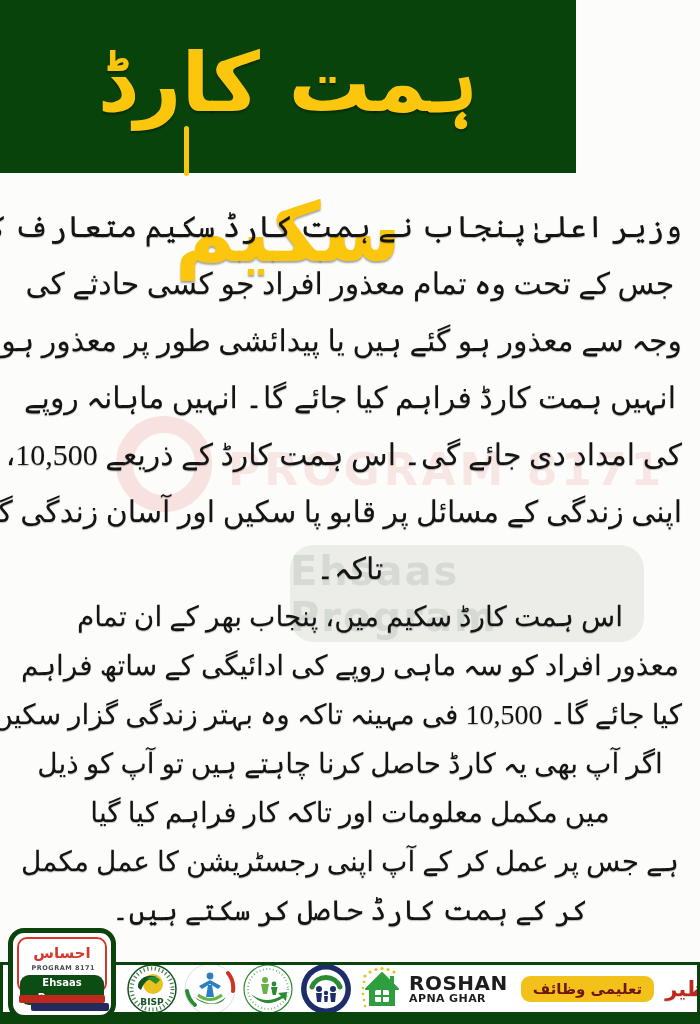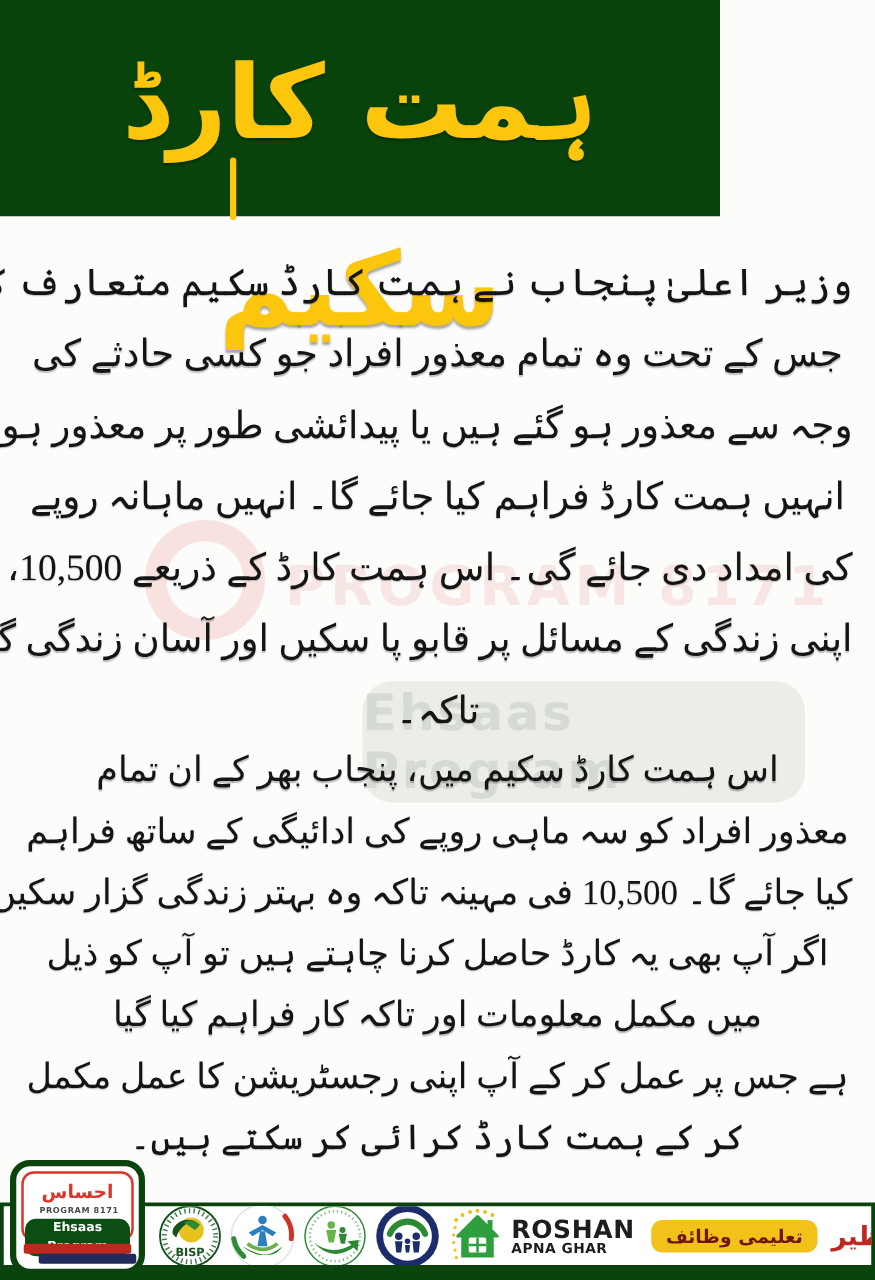--- a/index.html
+++ b/index.html
@@ -146,21 +146,21 @@
     <div class="line">تاکہ۔</div>
   </div>
 
   <div class="para para-2">
     <div class="line">اس ہمت کارڈ سکیم میں، پنجاب بھر کے ان تمام</div>
     <div class="line">معذور افراد کو سہ ماہی روپے کی ادائیگی کے ساتھ فراہم</div>
     <div class="line">کیا جائے گا۔ 10,500 فی مہینہ تاکہ وہ بہتر زندگی گزار سکیں۔</div>
     <div class="line">اگر آپ بھی یہ کارڈ حاصل کرنا چاہتے ہیں تو آپ کو ذیل</div>
     <div class="line">میں مکمل معلومات اور تاکہ کار فراہم کیا گیا</div>
     <div class="line">ہے جس پر عمل کر کے آپ اپنی رجسٹریشن کا عمل مکمل</div>
-    <div class="line">کر کے ہمت کارڈ کرائی کر سکتے ہیں۔</div>
+    <div class="line">کر کے ہمت کارڈ حاصل کر سکتے ہیں۔</div>
   </div>
 
   <div class="ehsaas-logo">
     <div class="ehsaas-inner">
       <div class="ehsaas-urdu">احساس</div>
       <div class="ehsaas-program-8171">PROGRAM 8171</div>
       <div class="ehsaas-pill">Ehsaas Program</div>
     </div>
     <div class="ehsaas-ribbon-red"></div>
     <div class="ehsaas-ribbon-navy"></div>

